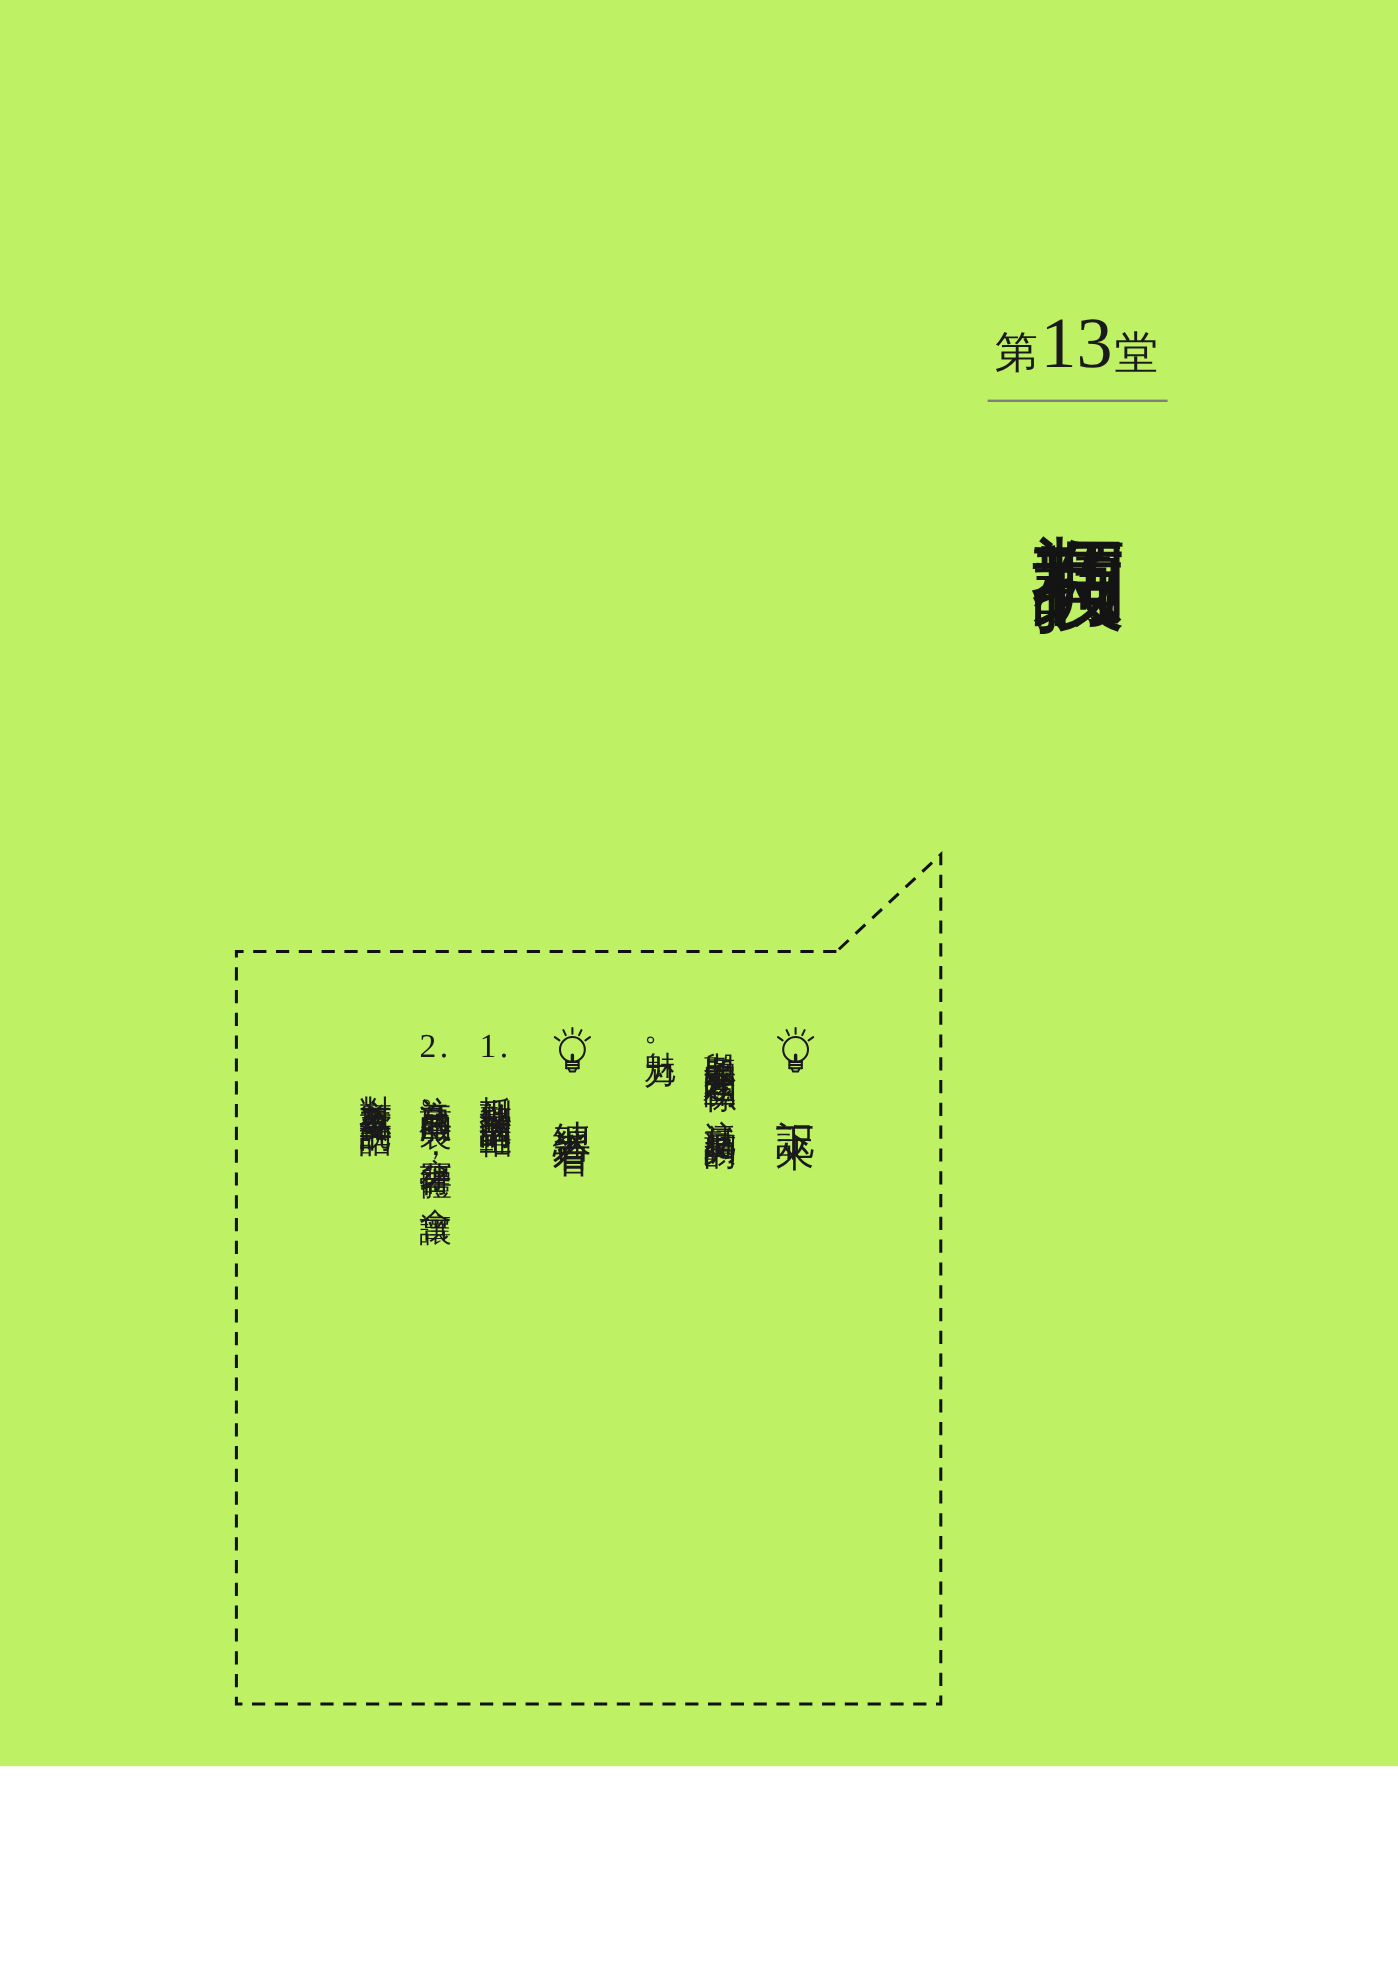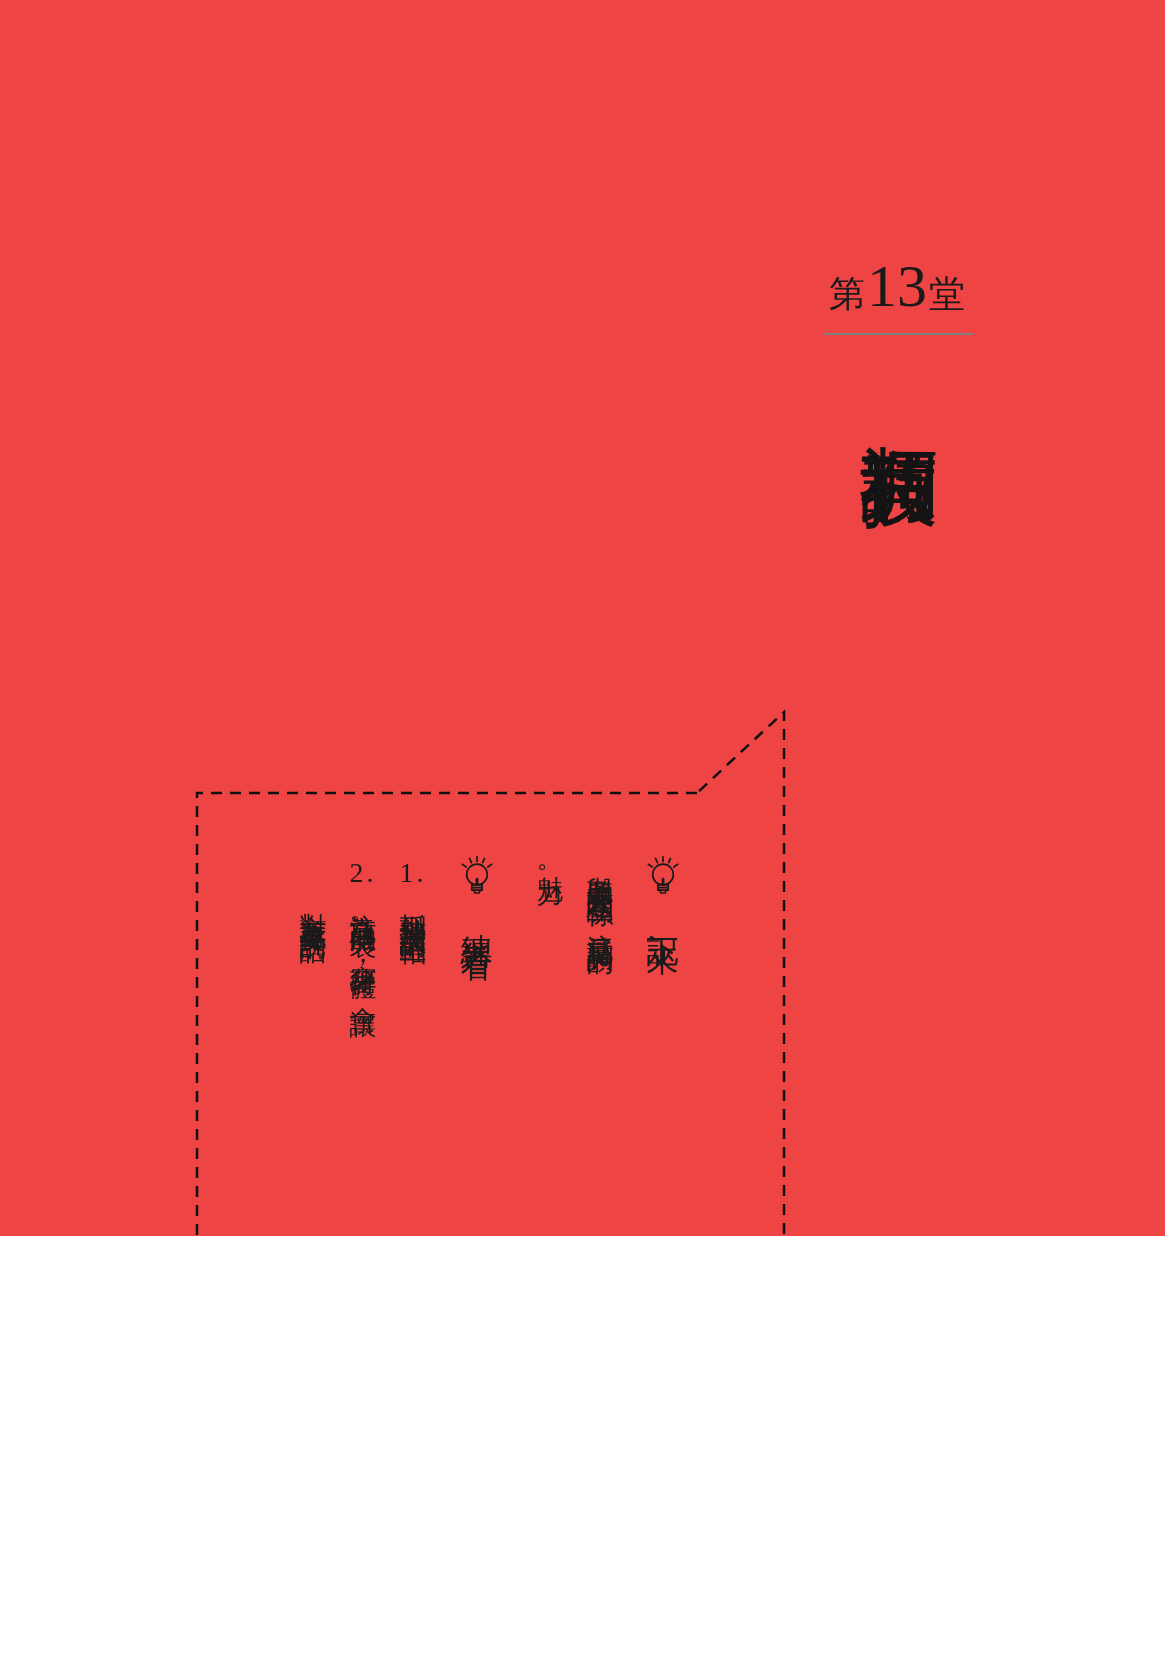--- a/index.html
+++ b/index.html
@@ -1,21 +1,21 @@
 <!DOCTYPE html>
 <html><head>
 <meta charset="utf-8">
 <style>
   * { margin: 0; padding: 0; box-sizing: border-box; }
   html, body { background: #ffffff; }
   .page {
     position: relative;
     width: 1165px;
-    height: 1236px;
-    background: #ef4444;
+    height: 1472px;
+    background: #bef264;
     overflow: hidden;
     font-family: "Liberation Serif", "DejaVu Serif", serif;
     color: #1a1a1a;
   }
 
   
   .lesson-header {
     position: absolute;
     left: 812px;
     top: 252px;

